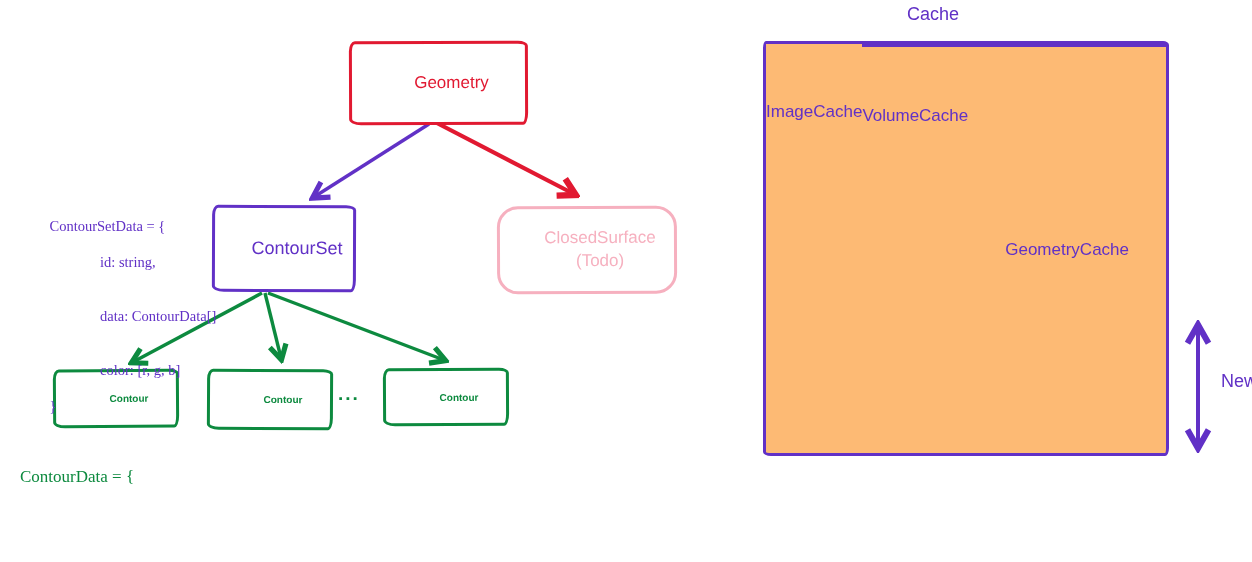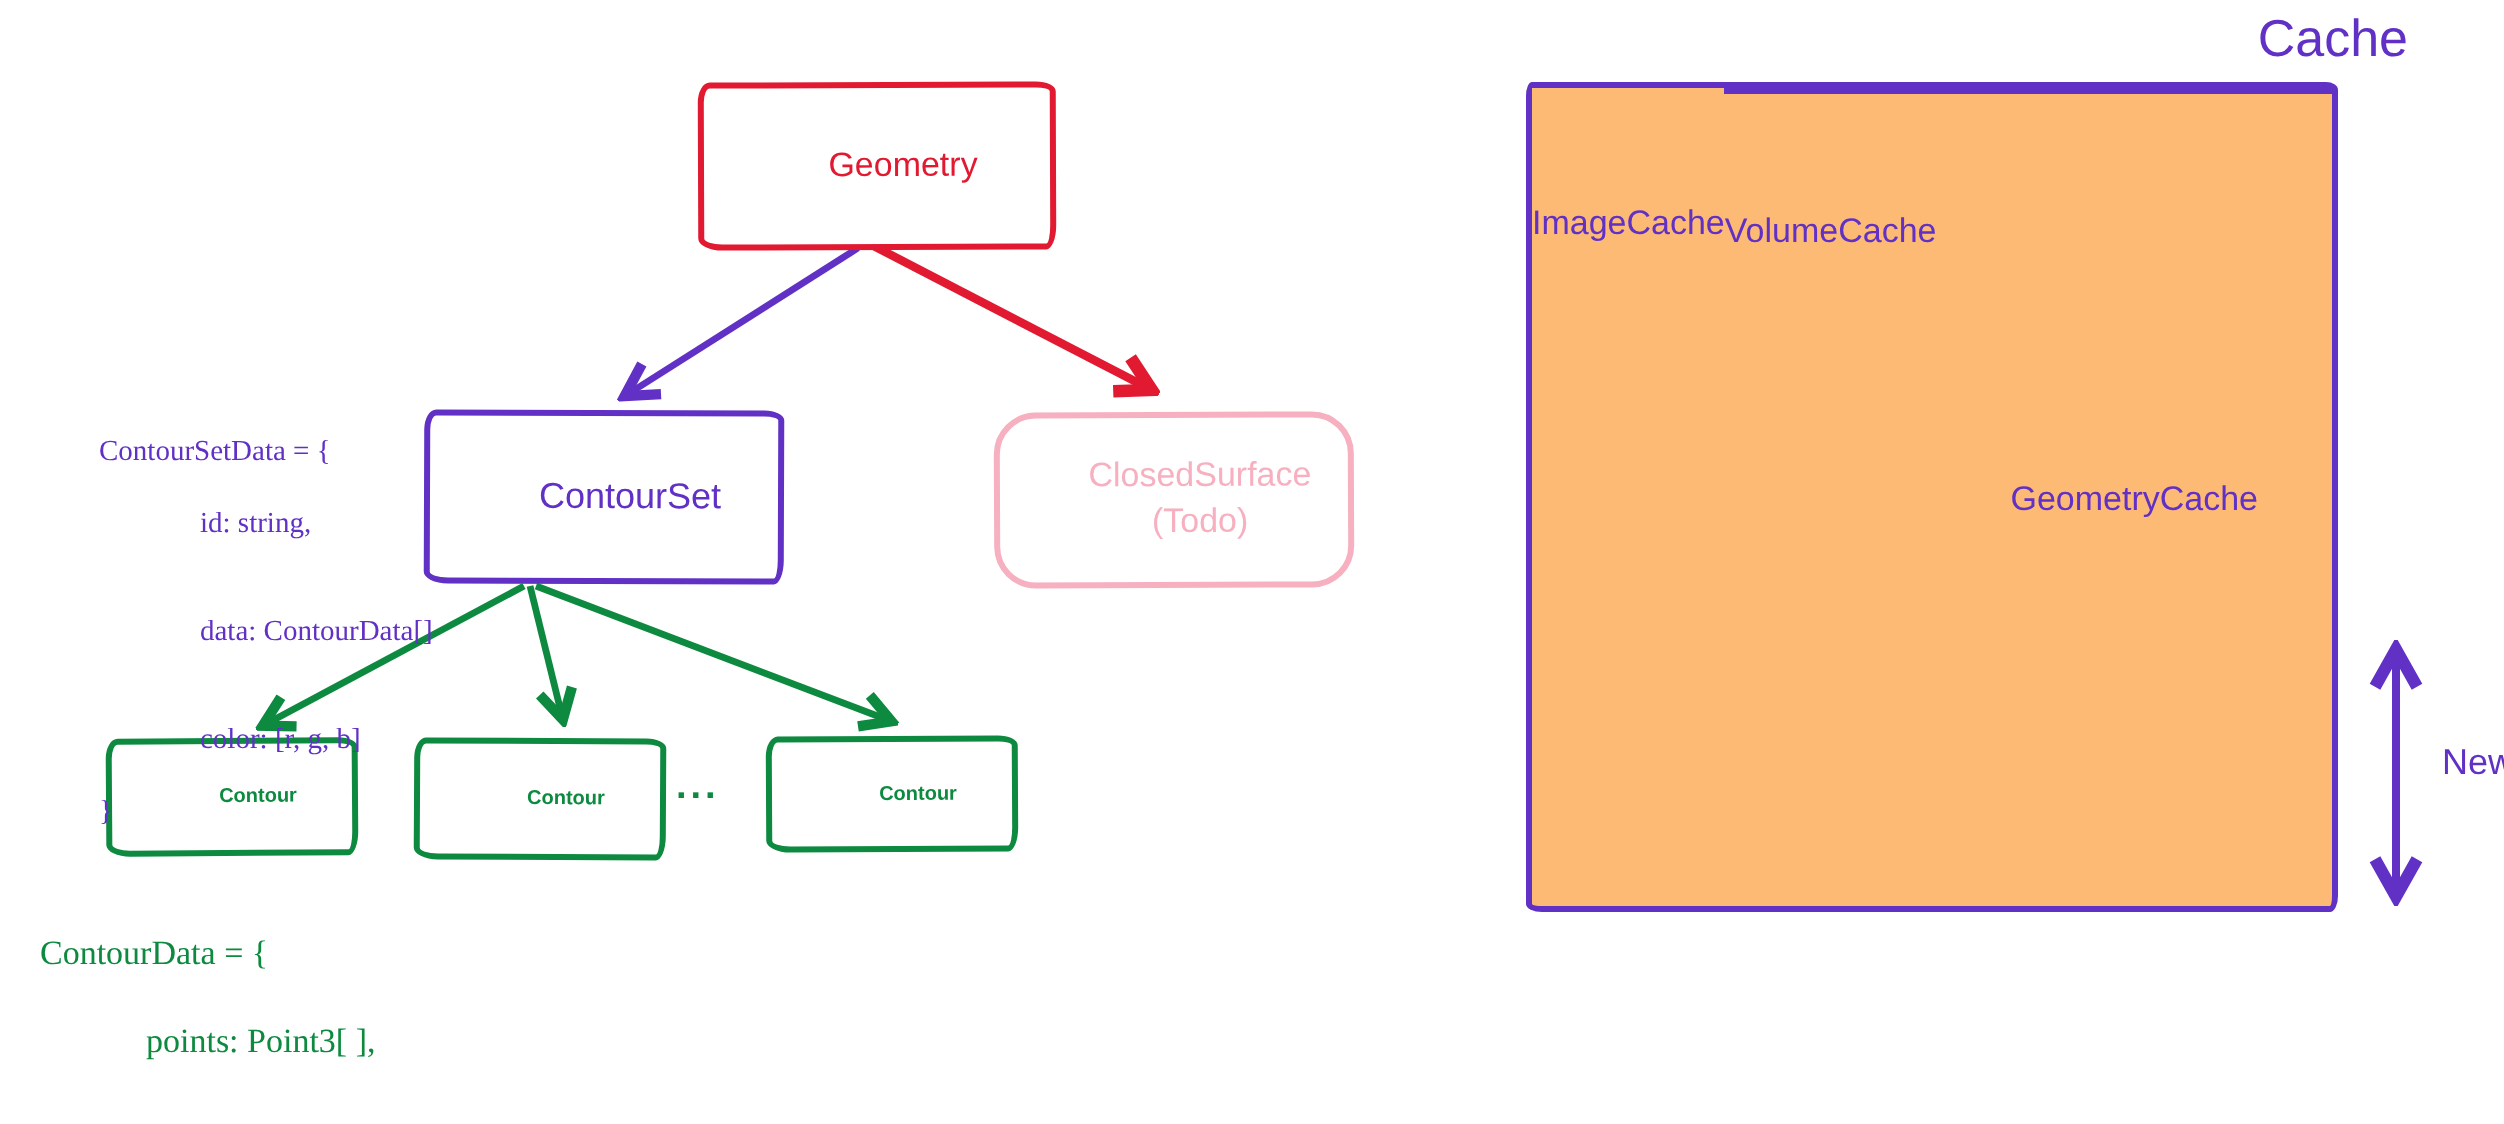--- a/index.html
+++ b/index.html
@@ -37,21 +37,21 @@
     border-style: solid;
     border-radius: 6px 10px 5px 12px / 10px 5px 12px 6px;
   }
   .geometry-box {
     left: 349px; top: 41px; width: 179px; height: 84px;
     border-color: var(--red); border-width: 3.5px;
     color: var(--red); font-size: 17px;
     transform: rotate(-0.2deg);
   }
   .contourset-box {
-    left: 212px; top: 205px; width: 180px; height: 87px;
+    left: 212px; top: 205px; width: 144px; height: 87px;
     border-color: var(--purple); border-width: 3.5px;
     color: var(--purple); font-size: 18px;
     transform: rotate(0.2deg);
   }
   .closedsurface-box {
     left: 497px; top: 206px; width: 180px; height: 88px;
     border-color: var(--pink); border-width: 3.5px;
     color: var(--pink); font-size: 17px; line-height: 1.35;
     transform: rotate(-0.25deg);
     border-radius: 21px;
@@ -70,22 +70,22 @@
   }
 
   .code-note { position: absolute; white-space: pre; font-family: Liberation Serif, serif; }
   .note-purple { left: 35px; top: 199px; color: var(--purple); font-size: 14.5px; line-height: 18px; }
   .note-green  { left: 3px;  top: 444px; color: var(--green);  font-size: 17px;  line-height: 22px; }
   .code-note .field { display: block; margin-left: 43px; }
   .note-purple .field { padding-left: 22px; }
   .note-green  .field { padding-left: 27px; }
 
   .cache-title {
-    position: absolute; left: 798px; top: 4px; width: 406px;
-    text-align: right; color: var(--purple); font-size: 26px;
+    position: absolute; left: 730px; top: 4px; width: 406px;
+    text-align: center; color: var(--purple); font-size: 18px;
   }
   .cache-box {
     position: absolute; left: 763px; top: 41px; width: 406px; height: 415px;
     border: 3px solid var(--purple);
     border-radius: 3px 6px 4px 8px / 7px 4px 8px 4px;
     display: flex; flex-direction: row;
     background: #fdba74;
   }
   .cache-row {
     display: flex; align-items: center; justify-content: center;
@@ -156,21 +156,20 @@
   <div class="code-note note-purple">
     <span class="open">ContourSetData = {</span>
     <span class="field">id: string,</span>
     <span class="field">data: ContourData[]</span>
     <span class="field">color: [r, g, b]</span>
     <span class="close">}</span>
   </div>
 
   <div class="code-note note-green">
     <span class="open">ContourData = {</span>
-    <span class="field">points: Point3[ ],</span>
     
     
     
   </div>
 
   <div class="cache-title">Cache</div>
 
   <div class="cache-box">
     <div class="cache-row cache-row-1">
       <span>ImageCache</span>

